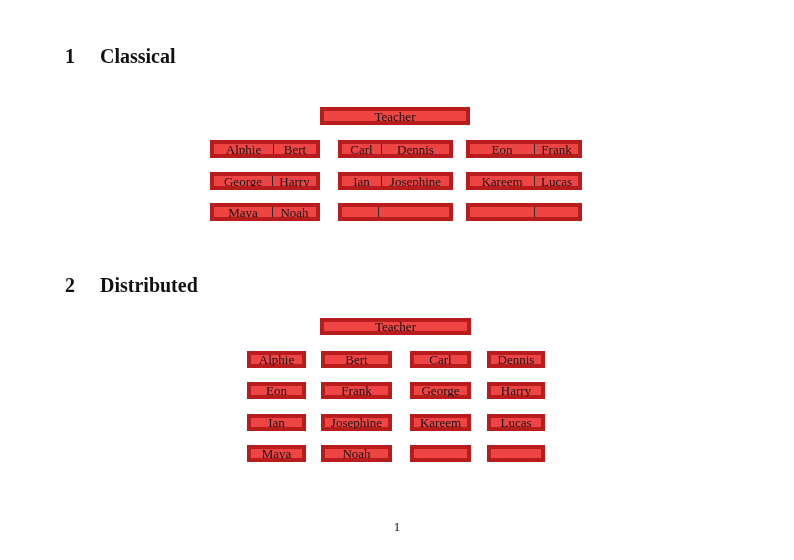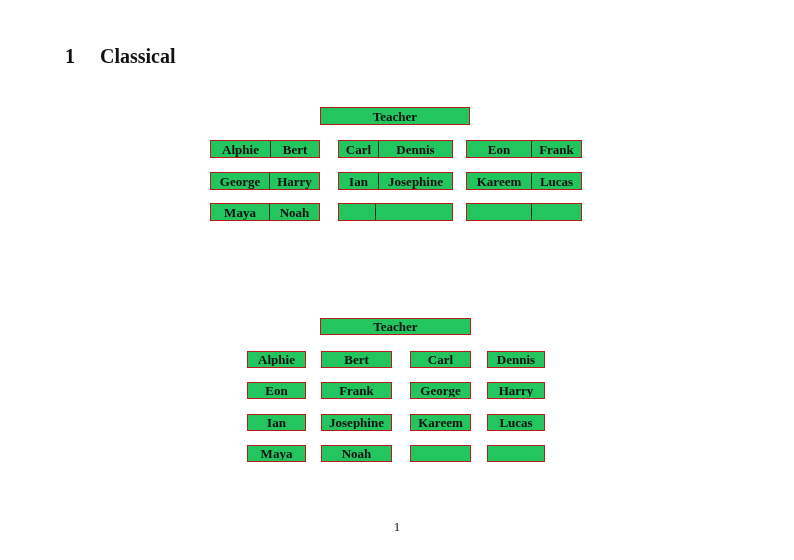--- a/index.html
+++ b/index.html
@@ -19,25 +19,24 @@
     margin: 0;
     font-size: 20px;
     font-weight: bold;
     line-height: 24px;
     white-space: nowrap;
   }
   .sec-num { display: inline-block; min-width: 35px; }
   .box {
     position: absolute;
     box-sizing: border-box;
-    border: 1px solid #b91c1c;
-    background: #22c55e;
+    border: 4px solid #b91c1c;
+    background: #ef4444;
     display: flex;
     align-items: stretch;
-    font-weight: bold;
   }
   .cell {
     display: flex;
     align-items: center;
     justify-content: center;
     font-size: 13px;
     line-height: 1;
     overflow: hidden;
     white-space: nowrap;
   }
@@ -95,20 +94,21 @@
   </div>
   <div class="box" style="left:338px; top:203px; width:115px; height:18px">
     <div class="cell" style="width:36px"></div>
     <div class="cell grow"></div>
   </div>
   <div class="box" style="left:466px; top:203px; width:116px; height:18px">
     <div class="cell" style="width:64px"></div>
     <div class="cell grow"></div>
   </div>
 
+  <h2 class="heading" style="top:273px"><span class="sec-num">2</span><span>Distributed</span></h2>
 
   <div class="box" style="left:320px; top:318px; width:151px; height:17px">
     <div class="cell grow">Teacher</div>
   </div>
 
   <div class="box single" style="left:247px; top:351px; width:59px; height:17px">
     <div class="cell grow">Alphie</div>
   </div>
   <div class="box single" style="left:321px; top:351px; width:71px; height:17px">
     <div class="cell grow">Bert</div>

